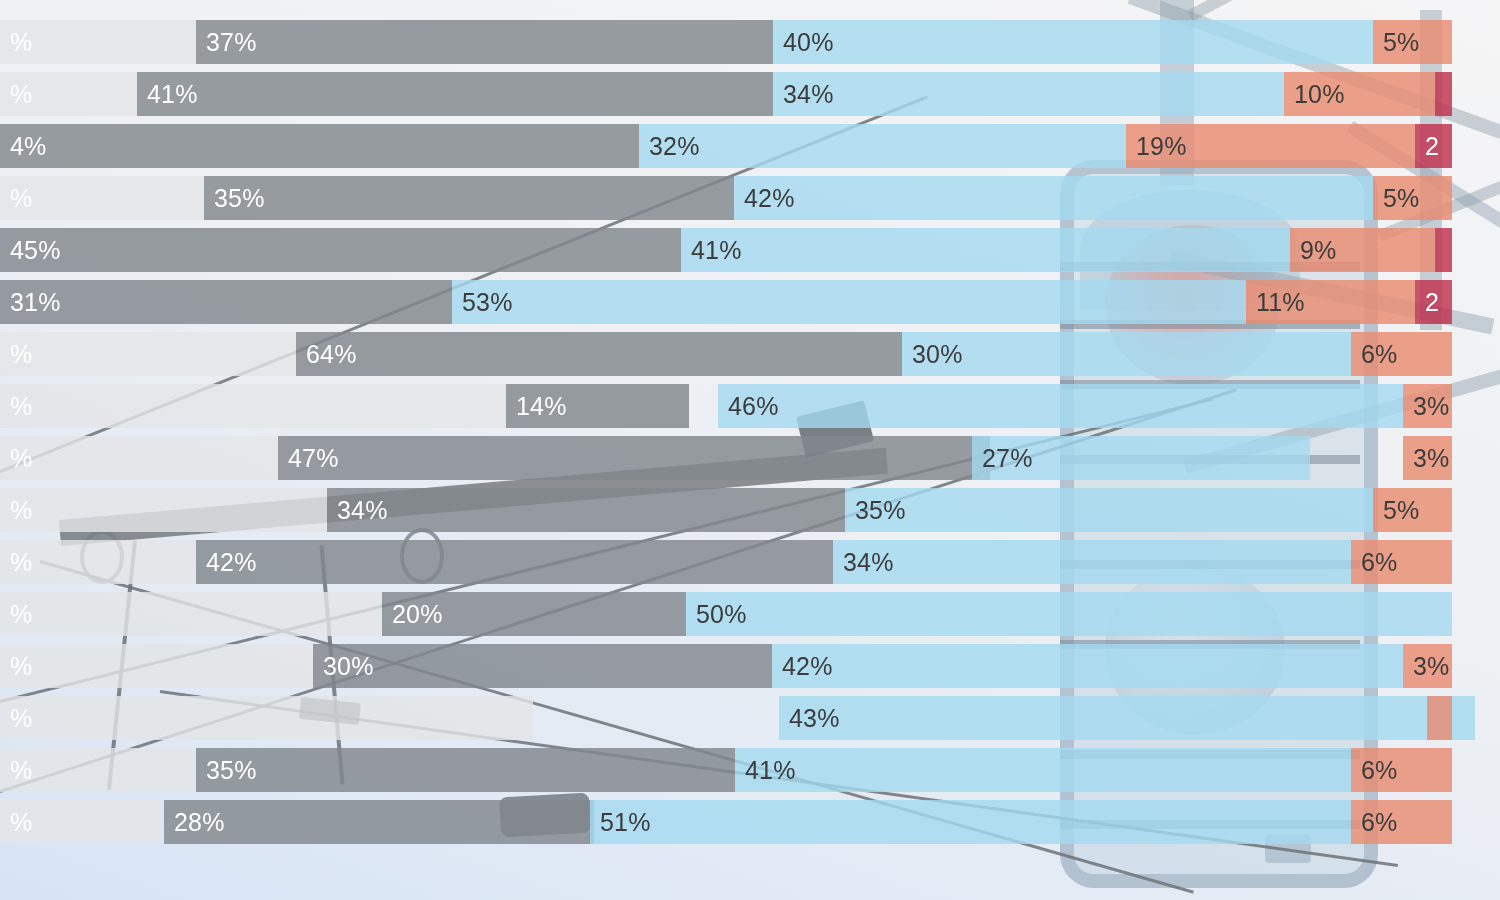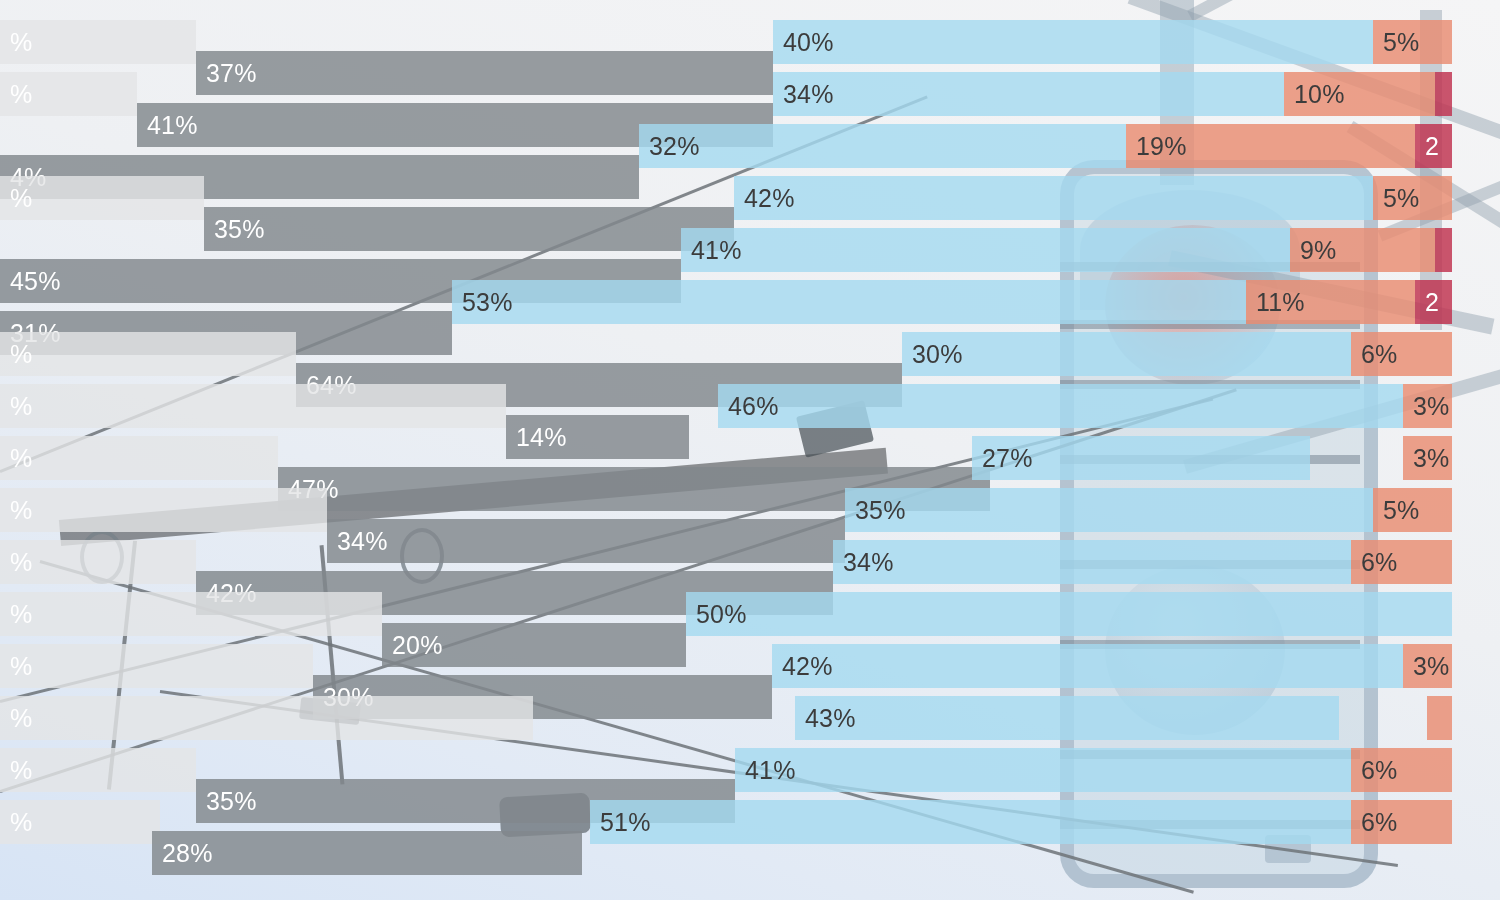--- a/index.html
+++ b/index.html
@@ -64,21 +64,21 @@
   .seg{
     position:absolute;top:0;height:100%;
     display:flex;align-items:center;
     box-sizing:border-box;
   }
   .seg span{
     font-size:25px;letter-spacing:.2px;white-space:nowrap;padding-left:10px;
   }
   .s1{background:rgba(228,229,230,.80);}
   .s1 span{color:#ffffff;}
-  .s2{background:rgba(129,135,140,.82);margin-top:31px;}
+  .s2{background:rgba(129,135,140,.82);}
   .s2 span{color:#ffffff;}
   .s3{background:rgba(164,218,240,.80);}
   .s3 span{color:#3c3c3c;}
   .s4{background:rgba(233,140,113,.82);}
   .s4 span{color:#3c3c3c;}
   .s5{background:rgba(191,49,78,.82);}
   .s5 span{color:#ffffff;}
 </style>
 </head>
 <body>
@@ -303,21 +303,21 @@
         <span>42%</span>
       </div>
       <div class="seg s4" style="left: 1403px; width: 49px;">
         <span>3%</span>
       </div>
     </div>
     <div class="row" style="top: 696px; width: 1460px;">
       <div class="seg s1" style="left: 0px; width: 533px;">
         <span>%</span>
       </div>
-      <div class="seg s3" style="left: 779px; width: 544px; margin-left: 16px;">
+      <div class="seg s3" style="left: 779px; width: 696px;">
         <span>43%</span>
       </div>
       <div class="seg s4" style="left: 1427px; width: 25px;"></div>
     </div>
     <div class="row" style="top: 748px; width: 1460px;">
       <div class="seg s1" style="left: 0px; width: 196px;">
         <span>%</span>
       </div>
       <div class="seg s2" style="left: 196px; width: 539px;">
         <span>35%</span>
@@ -326,21 +326,21 @@
         <span>41%</span>
       </div>
       <div class="seg s4" style="left: 1351px; width: 101px;">
         <span>6%</span>
       </div>
     </div>
     <div class="row" style="top: 800px; width: 1460px;">
       <div class="seg s1" style="left: 0px; width: 160px;">
         <span>%</span>
       </div>
-      <div class="seg s2" style="left: 152px; width: 430px;">
+      <div class="seg s2" style="left: 164px; width: 430px;">
         <span>28%</span>
       </div>
       <div class="seg s3" style="left: 590px; width: 761px;">
         <span>51%</span>
       </div>
       <div class="seg s4" style="left: 1351px; width: 101px;">
         <span>6%</span>
       </div>
     </div>
   </div>

